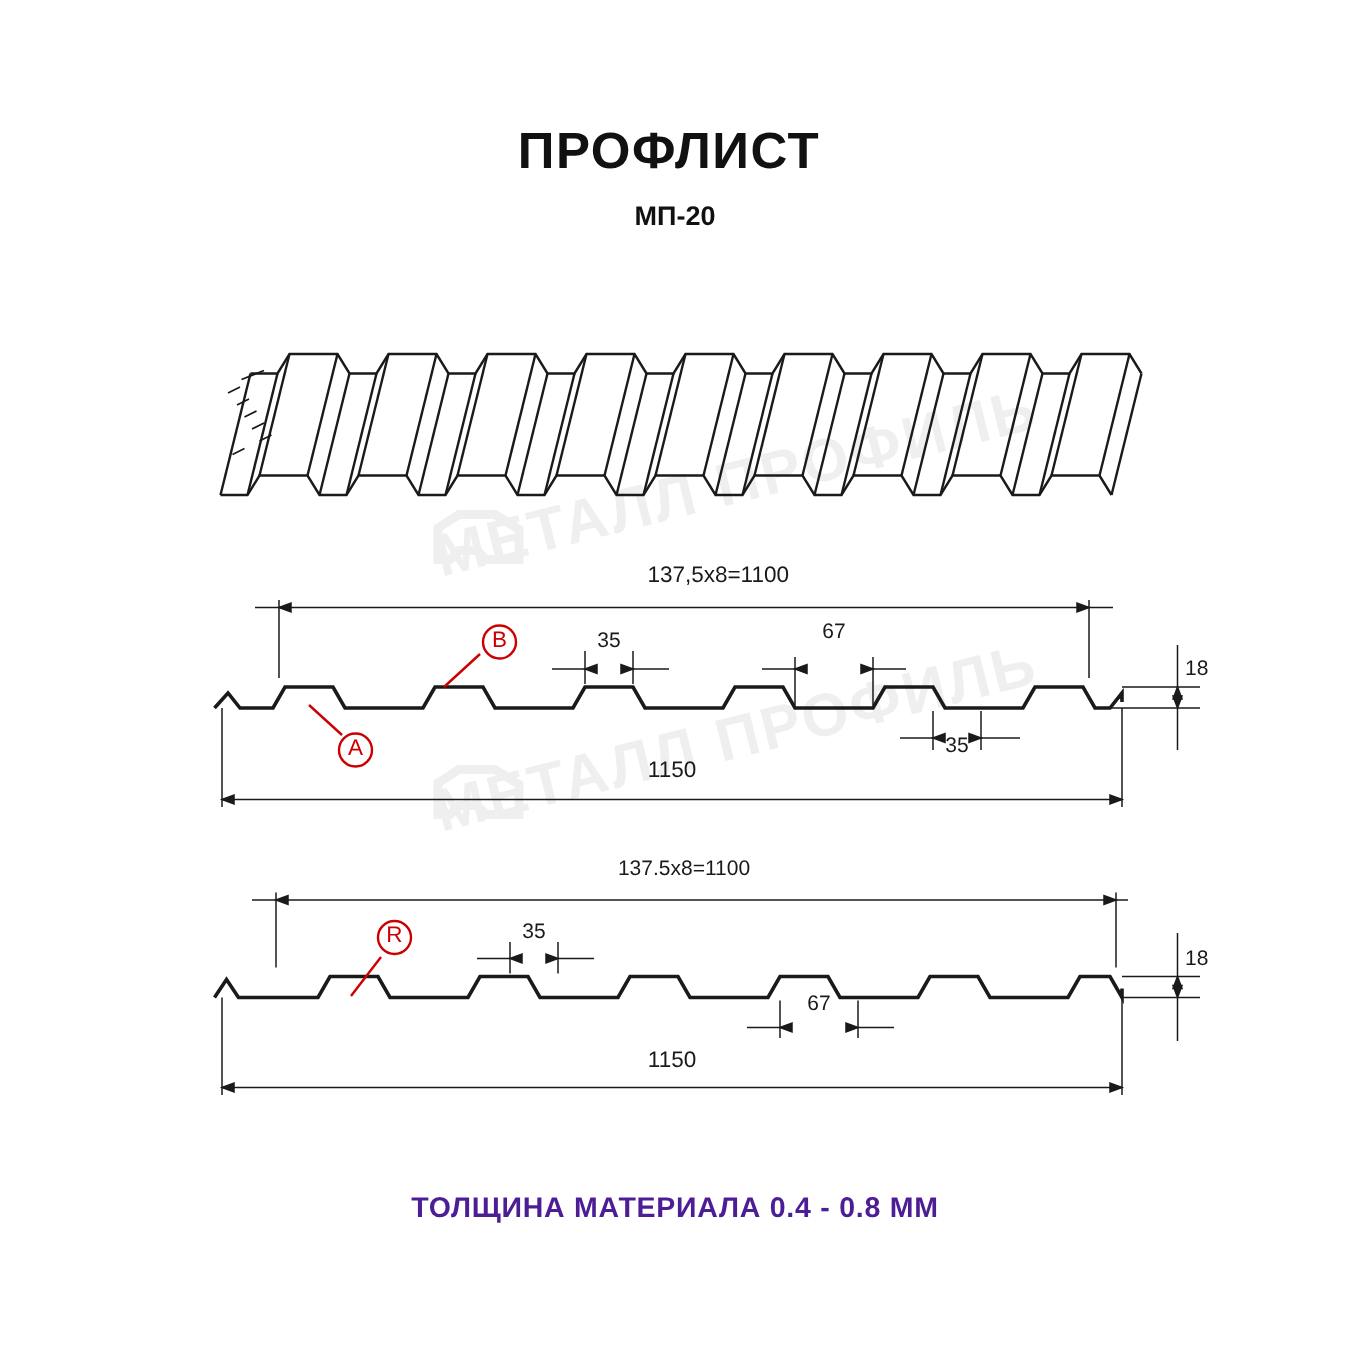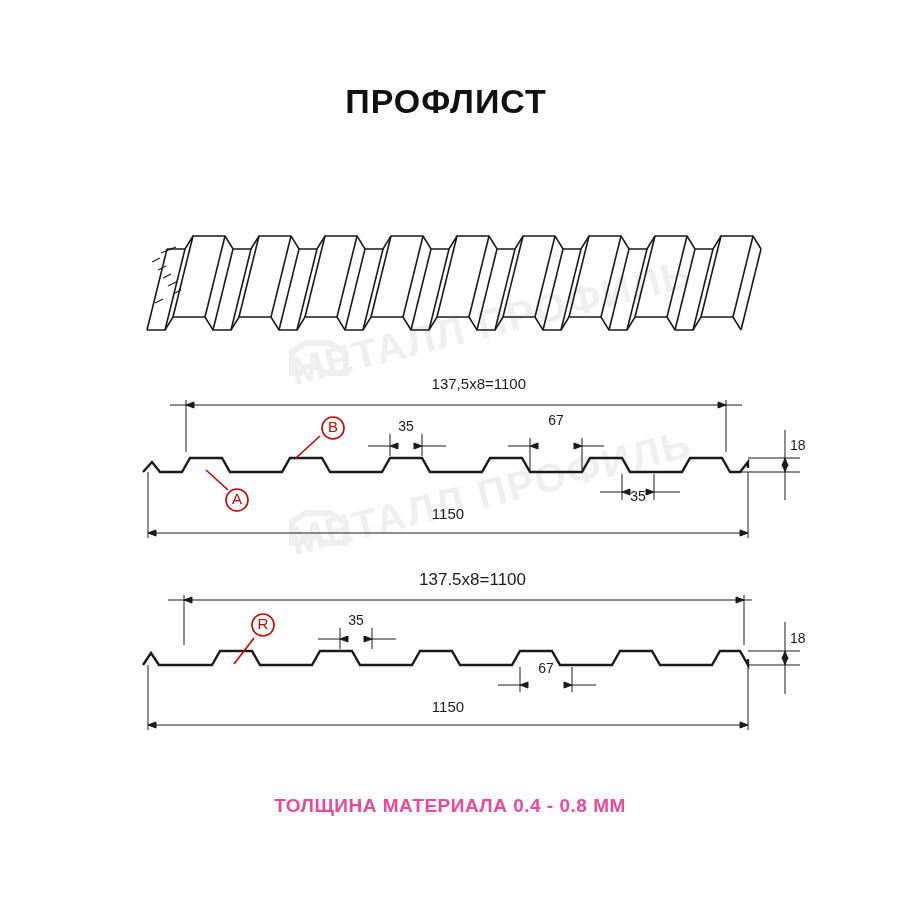--- a/index.html
+++ b/index.html
@@ -39,21 +39,21 @@
   }
   .footer-note {
     position: absolute;
     top: 795px;
     left: 0;
     width: 900px;
     text-align: center;
     font-size: 19px;
     font-weight: bold;
     letter-spacing: 0.5px;
-    color: #ec4899;
+    color: #4c1d95;
   }
   svg.layer {
     position: absolute;
     left: 0;
     top: 0;
     width: 900px;
     height: 900px;
   }
   .wm {
     position: absolute;
@@ -74,20 +74,21 @@
     top: 470px;
     transform: rotate(-14deg);
   }
 </style>
 </head>
 <body>
 
 <div class="page">
 
   <div class="title">ПРОФЛИСТ</div>
+  <div class="subtitle">МП-20</div>
 
   <div class="wm wm1">МЕТАЛЛ ПРОФИЛЬ</div>
   <div class="wm wm2">МЕТАЛЛ ПРОФИЛЬ</div>
 
   <svg class="layer" viewBox="0 0 900 900">
 
     <g opacity="1">
       <path d="M292 352 l14 -9 h24 l16 10 v20 h-22 l-6 -6 h-12 l-6 6 h-8 z" fill="none" stroke="#efefef" stroke-width="6"></path>
     </g>
     <g opacity="1">
@@ -282,21 +283,21 @@
     </g>
   </svg>
 
   <div style="position:absolute; left:386px; top:375px; width:140px; text-align:right; font-size:15px;">137,5х8=1100</div>
   <div style="position:absolute; left:408px; top:505px; width:80px; text-align:center; font-size:15px;">1150</div>
   <div style="position:absolute; left:376px; top:418px; width:60px; text-align:center; font-size:14px;">35</div>
   <div style="position:absolute; left:526px; top:412px; width:60px; text-align:center; font-size:14px;">67</div>
   <div style="position:absolute; left:608px; top:488px; width:60px; text-align:center; font-size:14px;">35</div>
   <div style="position:absolute; left:790px; top:437px; font-size:14px;">18</div>
 
-  <div style="position:absolute; left:386px; top:570px; width:140px; text-align:right; font-size:17px;">137.5х8=1100</div>
+  <div style="position:absolute; left:386px; top:570px; width:140px; text-align:center; font-size:14px;">137.5х8=1100</div>
   <div style="position:absolute; left:408px; top:698px; width:80px; text-align:center; font-size:15px;">1150</div>
   <div style="position:absolute; left:326px; top:612px; width:60px; text-align:center; font-size:14px;">35</div>
   <div style="position:absolute; left:516px; top:660px; width:60px; text-align:center; font-size:14px;">67</div>
   <div style="position:absolute; left:790px; top:630px; font-size:14px;">18</div>
 
   <div style="position:absolute; left:226px; top:490px; width:22px; text-align:center; font-size:15px; color:#cc0000;">A</div>
   <div style="position:absolute; left:322px; top:418px; width:22px; text-align:center; font-size:15px; color:#cc0000;">B</div>
   <div style="position:absolute; left:252px; top:615px; width:22px; text-align:center; font-size:15px; color:#cc0000;">R</div>
 
   <div class="footer-note">ТОЛЩИНА МАТЕРИАЛА 0.4 - 0.8 ММ</div>

